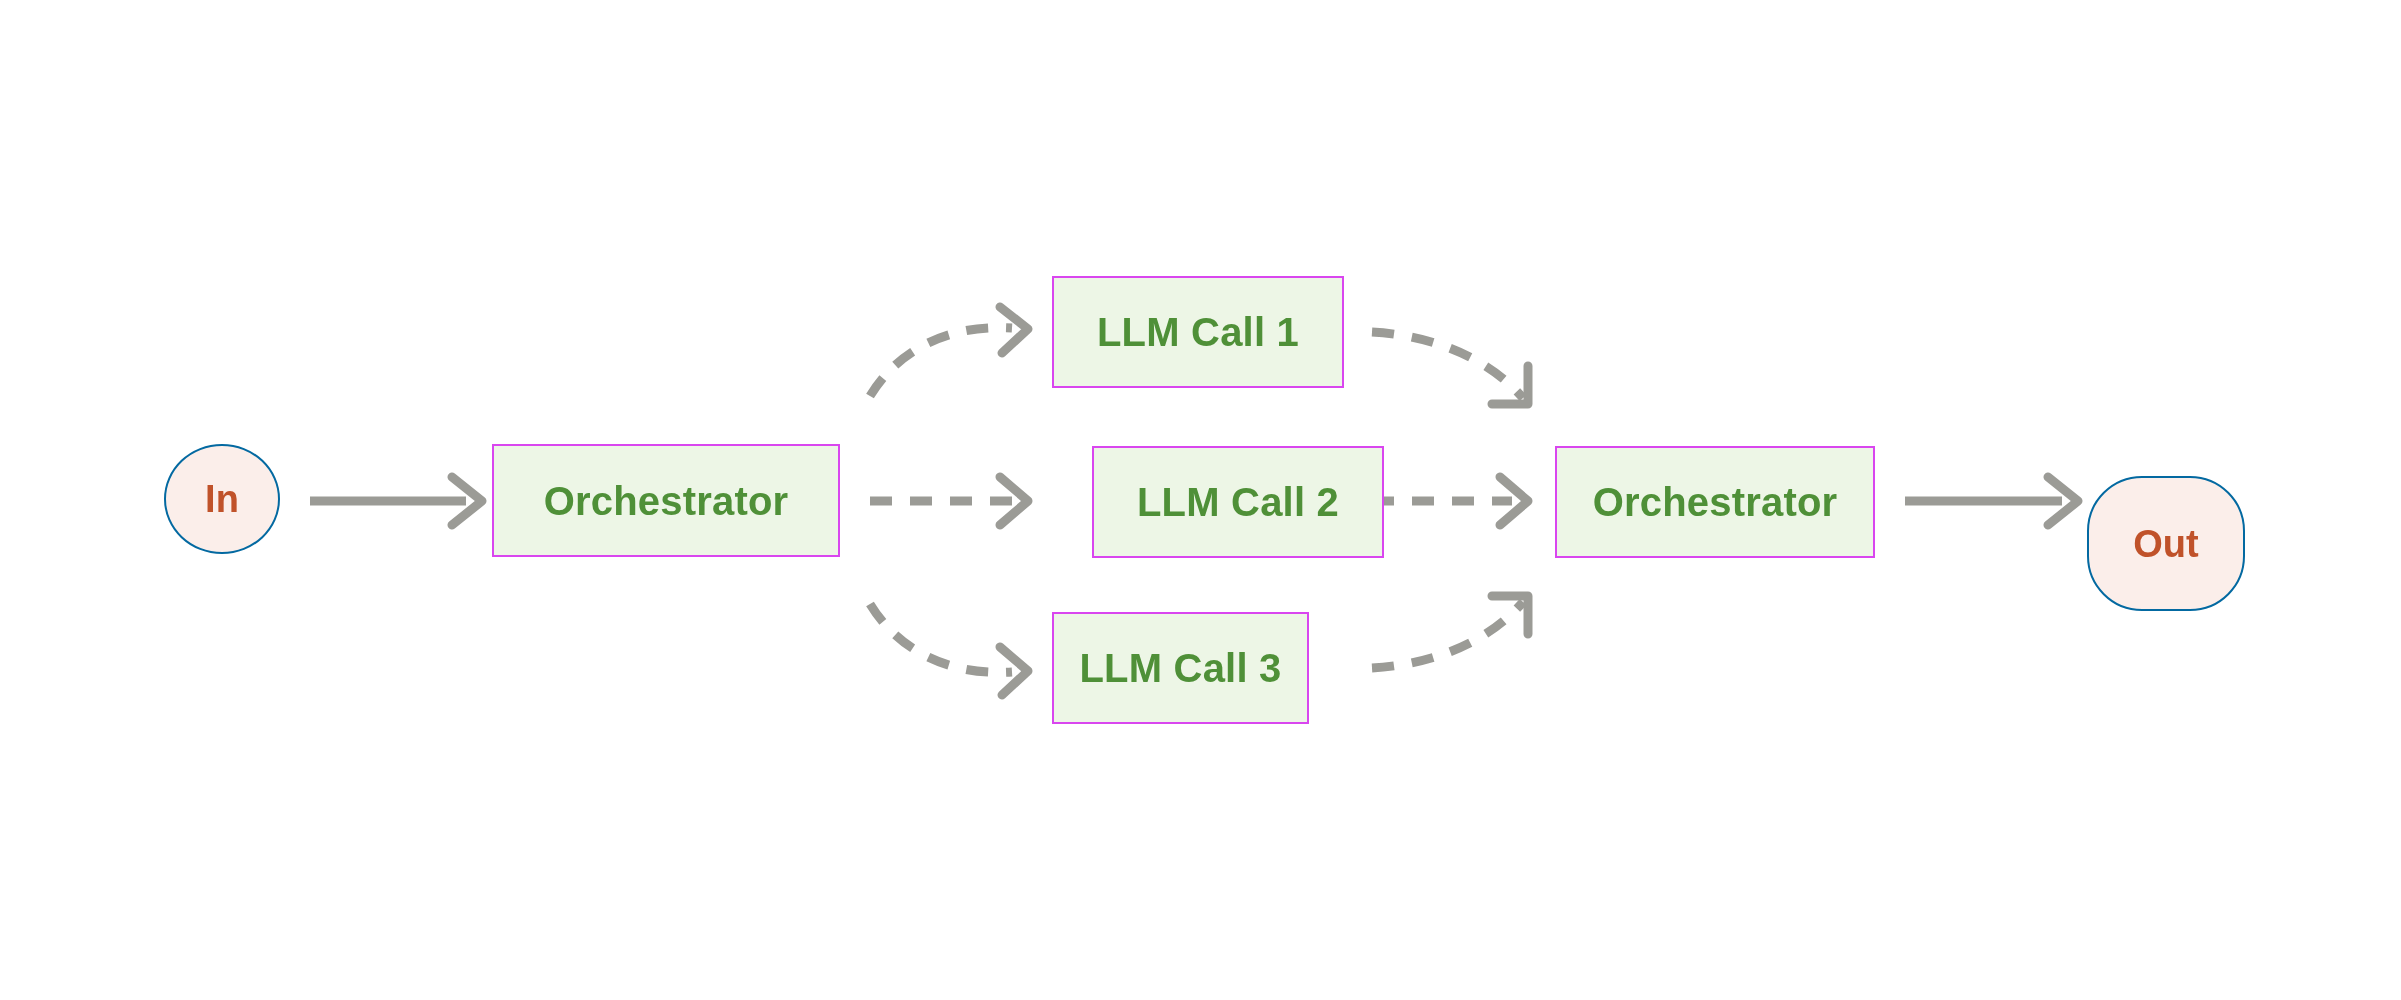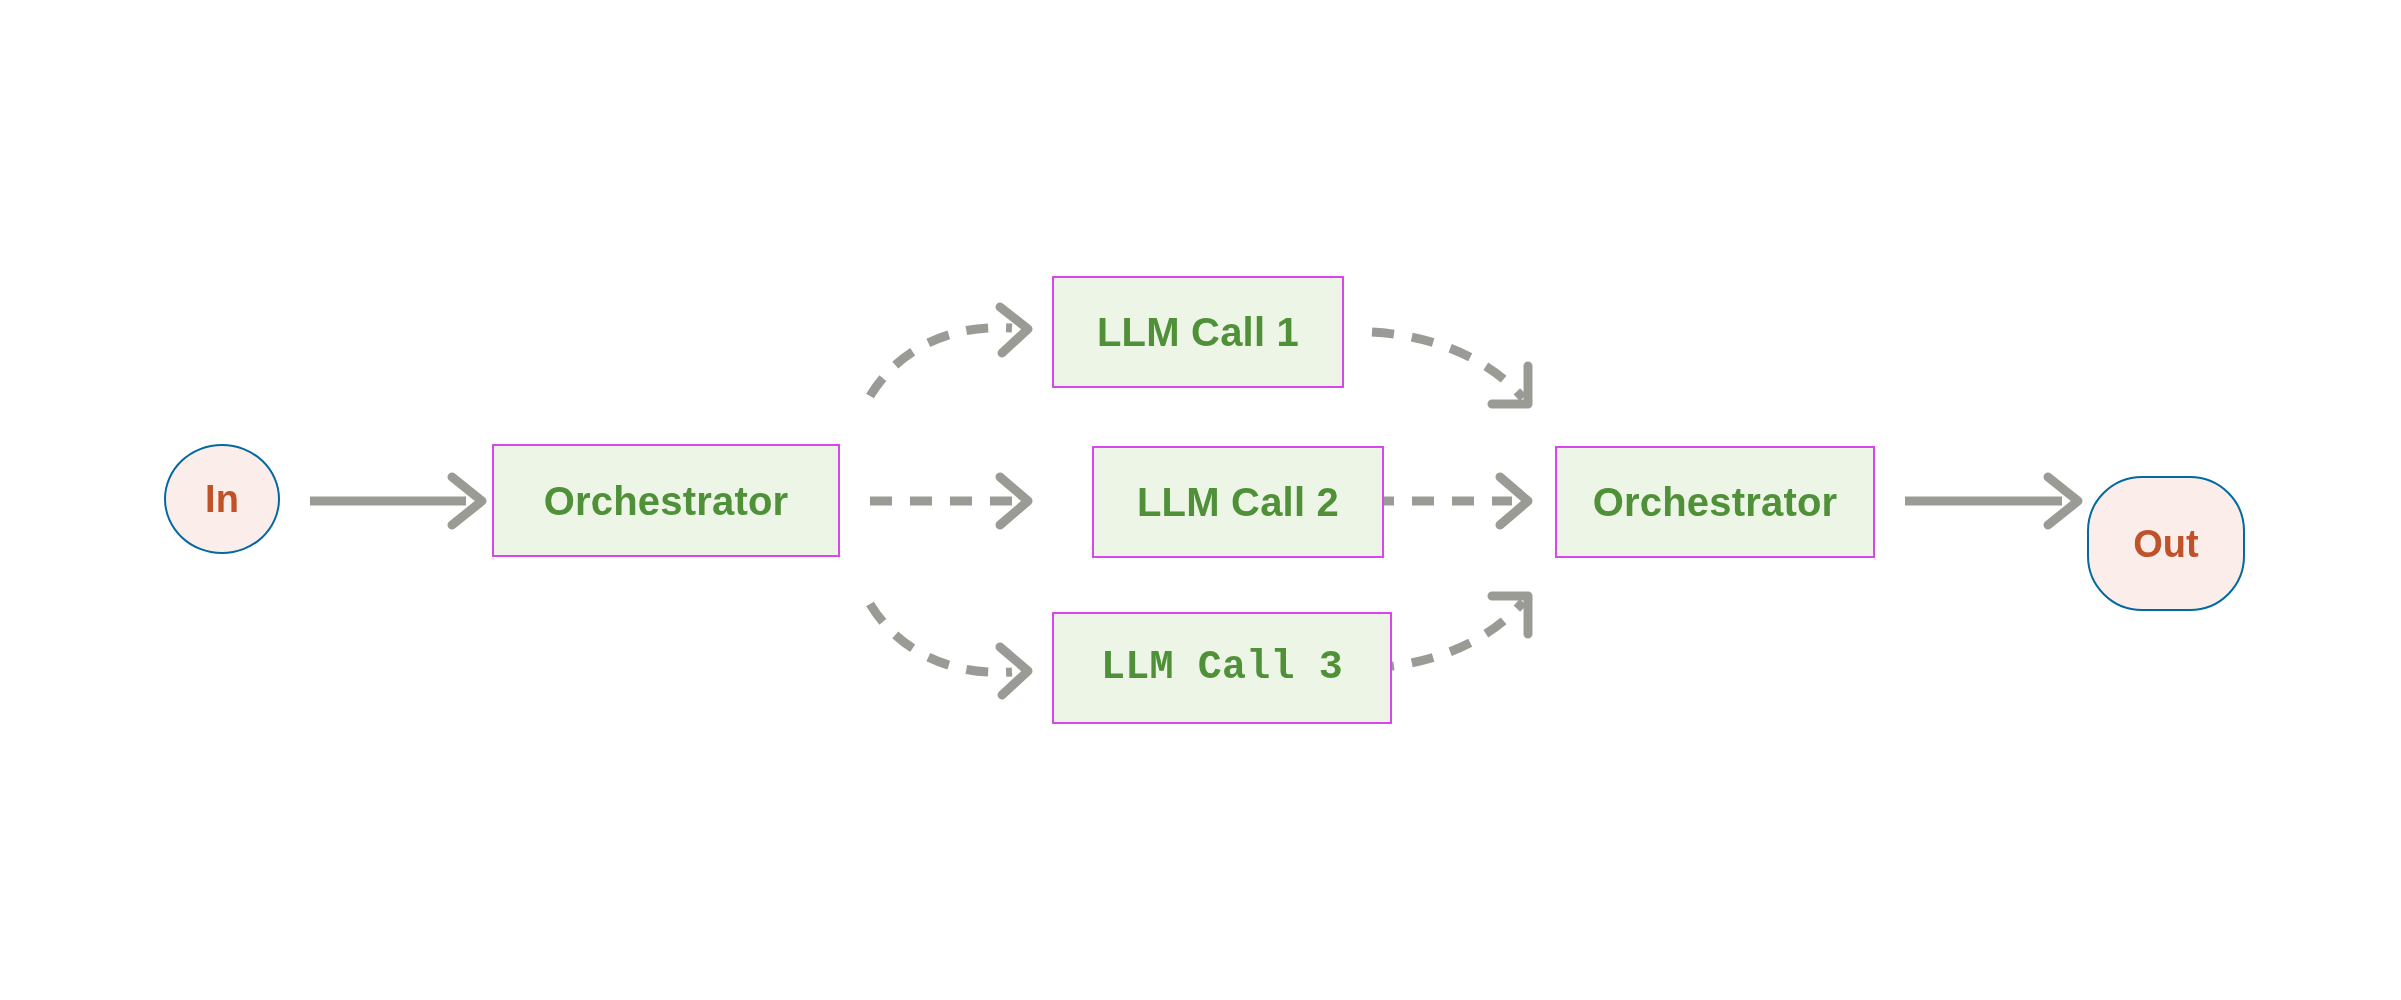--- a/index.html
+++ b/index.html
@@ -72,23 +72,22 @@
   #node-llm-call-2 {
     left: 1052px;
     top: 446px;
     width: 292px;
     height: 112px;
     margin-left: 40px;
   }
   #node-llm-call-3 {
     left: 1052px;
     top: 612px;
-    width: 340px;
+    width: 257px;
     height: 112px;
-    font-family: Liberation Mono, monospace;
   }
   #node-synthesizer {
     left: 1555px;
     top: 446px;
     width: 320px;
     height: 112px;
   }
   #node-out {
     left: 2087px;
     top: 444px;

